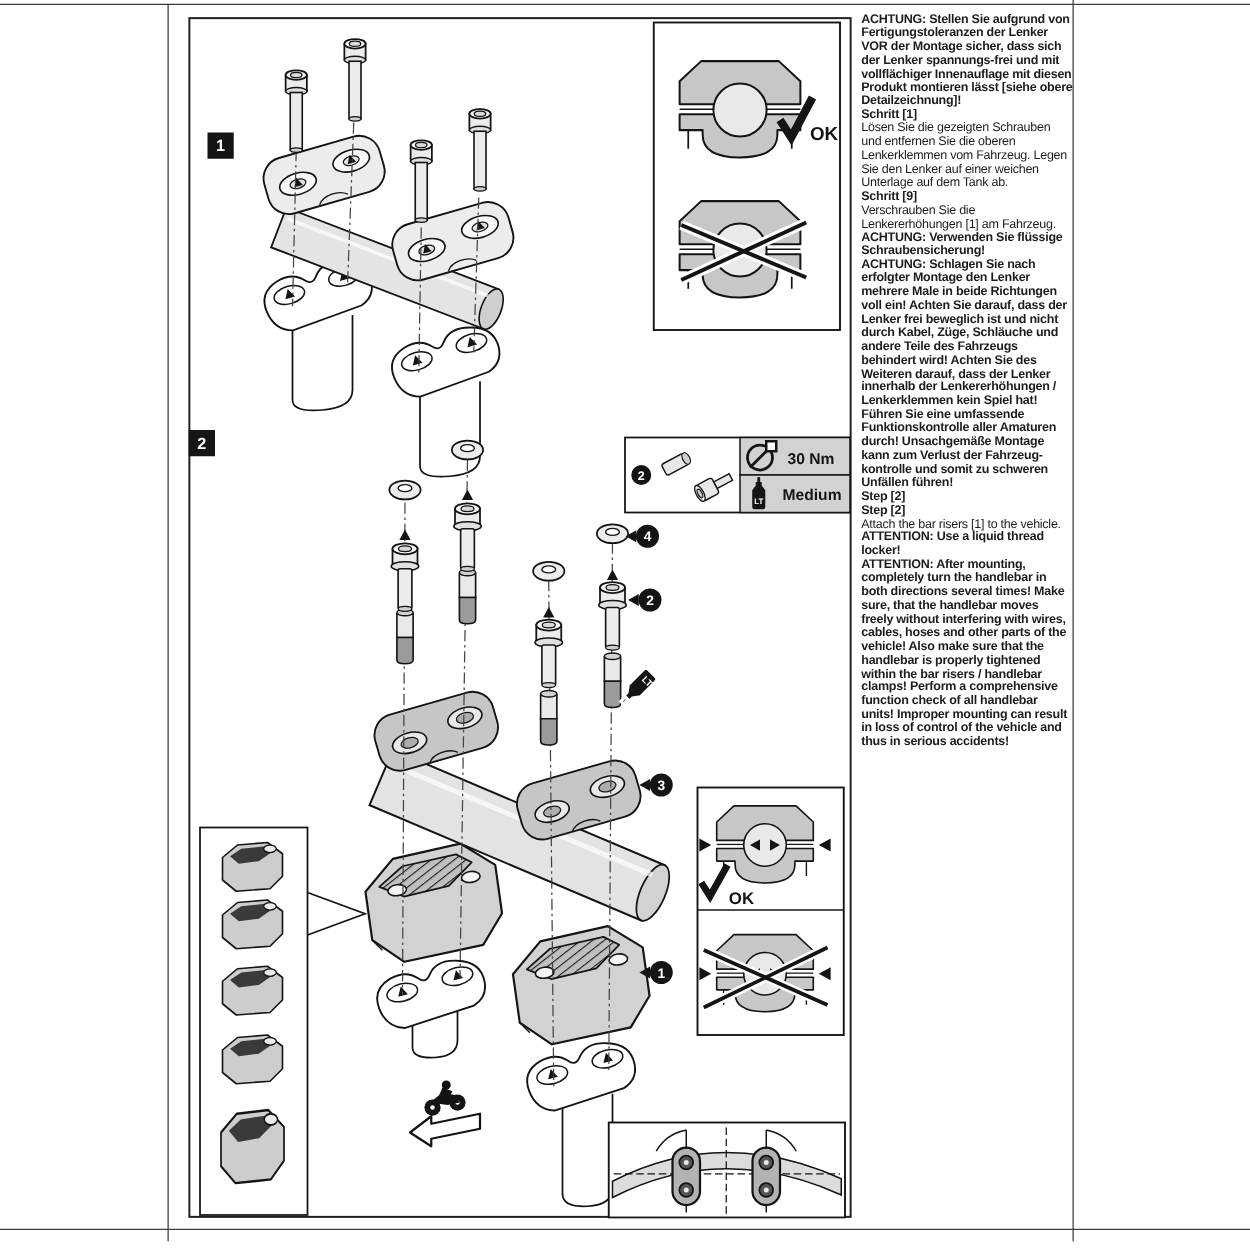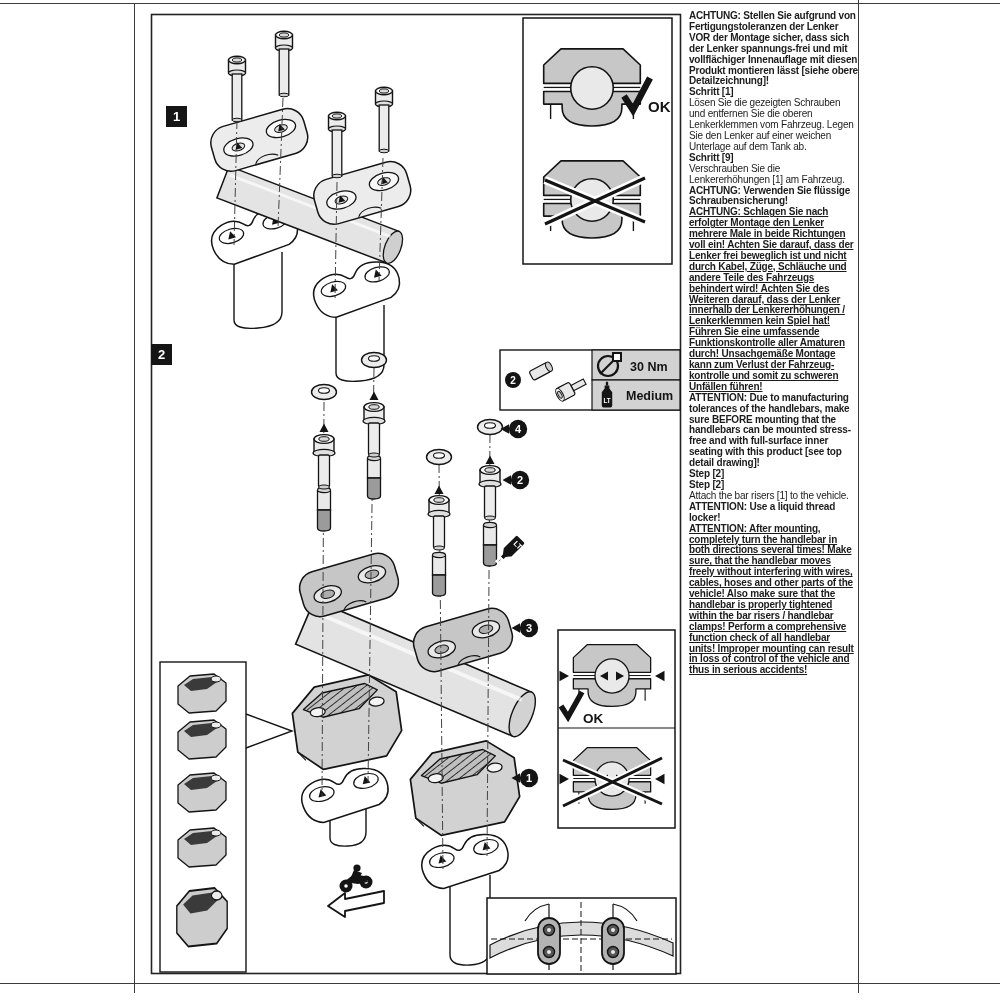--- a/index.html
+++ b/index.html
@@ -14,21 +14,21 @@
          display:flex;align-items:center;justify-content:center;
          font-weight:bold;font-size:13px;}
   #badge-step1{left:166px;top:106px;}
   #badge-step2{left:151px;top:344px;}
   #diagram{position:absolute;left:150px;top:13px;width:533px;height:962px;}
   svg text{font-family:"Liberation Sans",sans-serif;}
   .tcol{position:absolute;left:689px;top:11px;width:169px;
         font-size:10px;line-height:10.9px;letter-spacing:-0.2px;color:#1c1c1c;}
   .tcol p{margin:0;white-space:pre-line;}
   .tcol .b{font-weight:bold;}
-  .mt1{margin-top:5px;} .mt2{margin-top:7px;text-decoration:underline;} .mt3{margin-top:17px;}
+  .mt1{margin-top:5px;} .mt2{margin-top:7px;} .mt3{margin-top:17px;}
 </style>
 </head>
 <body>
 
 <div id="page">
   <div id="rule-top" class="rule"></div>
   <div id="rule-bottom" class="rule"></div>
   <div id="rule-left" class="rule"></div>
   <div id="rule-right" class="rule"></div>
 
@@ -327,20 +327,19 @@
   <div id="badge-step2" class="badge">2</div>
 
   <div class="tcol">
     <p class="b">ACHTUNG: Stellen Sie aufgrund von Fertigungstoleranzen der Lenker VOR der Montage sicher, dass sich der Lenker spannungs-frei und mit vollflächiger Innenauflage mit diesen Produkt montieren lässt [siehe obere Detailzeichnung]!</p>
     <p class="b mt1">Schritt [1]</p>
     <p>Lösen Sie die gezeigten Schrauben und entfernen Sie die oberen Lenkerklemmen vom Fahrzeug. Legen Sie den Lenker auf einer weichen Unterlage auf dem Tank ab.</p>
     <p class="b mt1">Schritt [9]</p>
     <p>Verschrauben Sie die Lenkererhöhungen [1] am Fahrzeug.</p>
     <p class="b">ACHTUNG: Verwenden Sie flüssige Schraubensicherung!</p>
     <p class="b mt2">ACHTUNG: Schlagen Sie nach erfolgter Montage den Lenker mehrere Male in beide Richtungen voll ein! Achten Sie darauf, dass der Lenker frei beweglich ist und nicht durch Kabel, Züge, Schläuche und andere Teile des Fahrzeugs behindert wird! Achten Sie des Weiteren darauf, dass der Lenker innerhalb der Lenkererhöhungen / Lenkerklemmen kein Spiel hat! Führen Sie eine umfassende Funktionskontrolle aller Amaturen durch! Unsachgemäße Montage kann zum Verlust der Fahrzeug-kontrolle und somit zu schweren Unfällen führen!</p>
-    <p class="b mt3">ATTENTION: Due to manufacturing tolerances of the handlebars, make sure BEFORE mounting that the handlebars can be mounted stress-free and with full-surface inner seating with this product [see top detail drawing]!</p>
     <p class="b mt1">Step [2]</p>
     <p class="b mt1">Step [2]</p>
     <p>Attach the bar risers [1] to the vehicle.</p>
     <p class="b">ATTENTION: Use a liquid thread locker!</p>
     <p class="b mt2">ATTENTION: After mounting, completely turn the handlebar in both directions several times! Make sure, that the handlebar moves freely without interfering with wires, cables, hoses and other parts of the vehicle! Also make sure that the handlebar is properly tightened within the bar risers / handlebar clamps! Perform a comprehensive function check of all handlebar units! Improper mounting can result in loss of control of the vehicle and thus in serious accidents!</p>
   </div>
 </div>
 
 </body></html>

